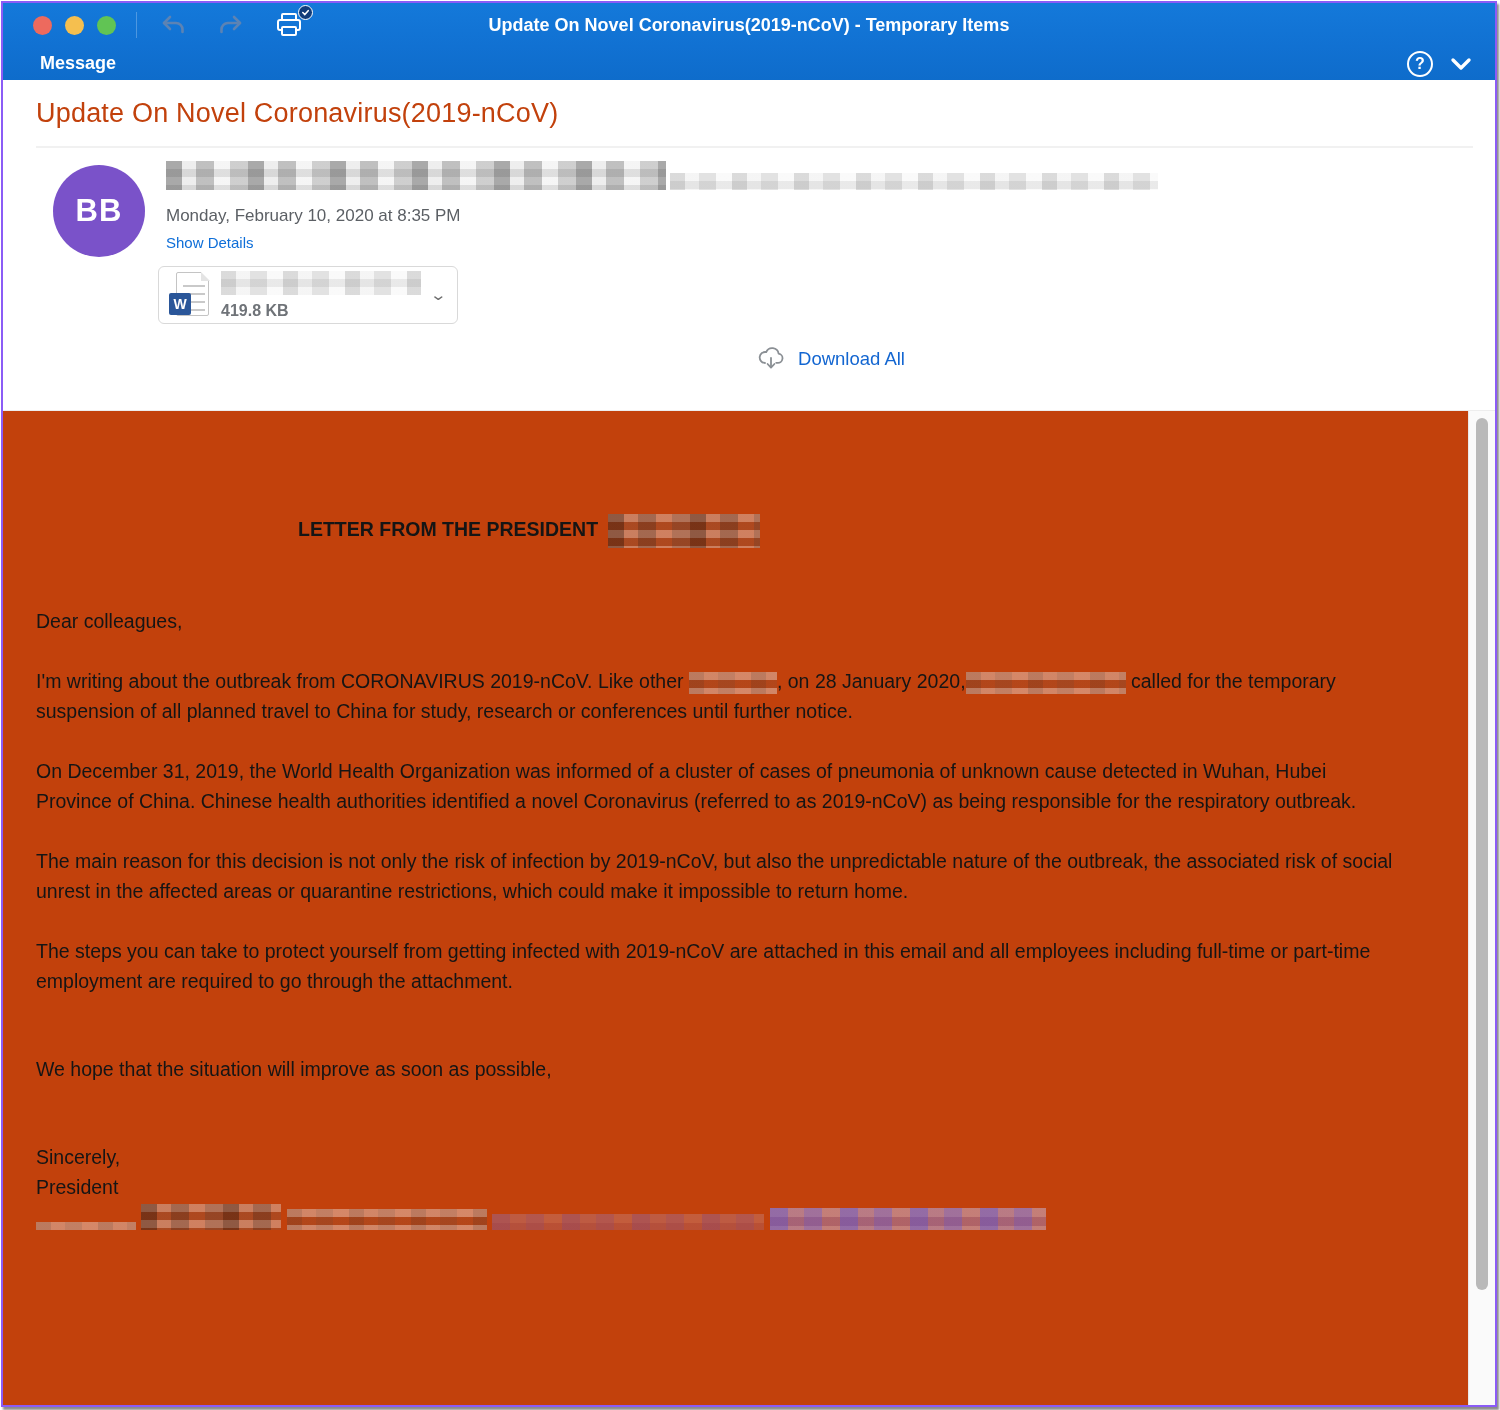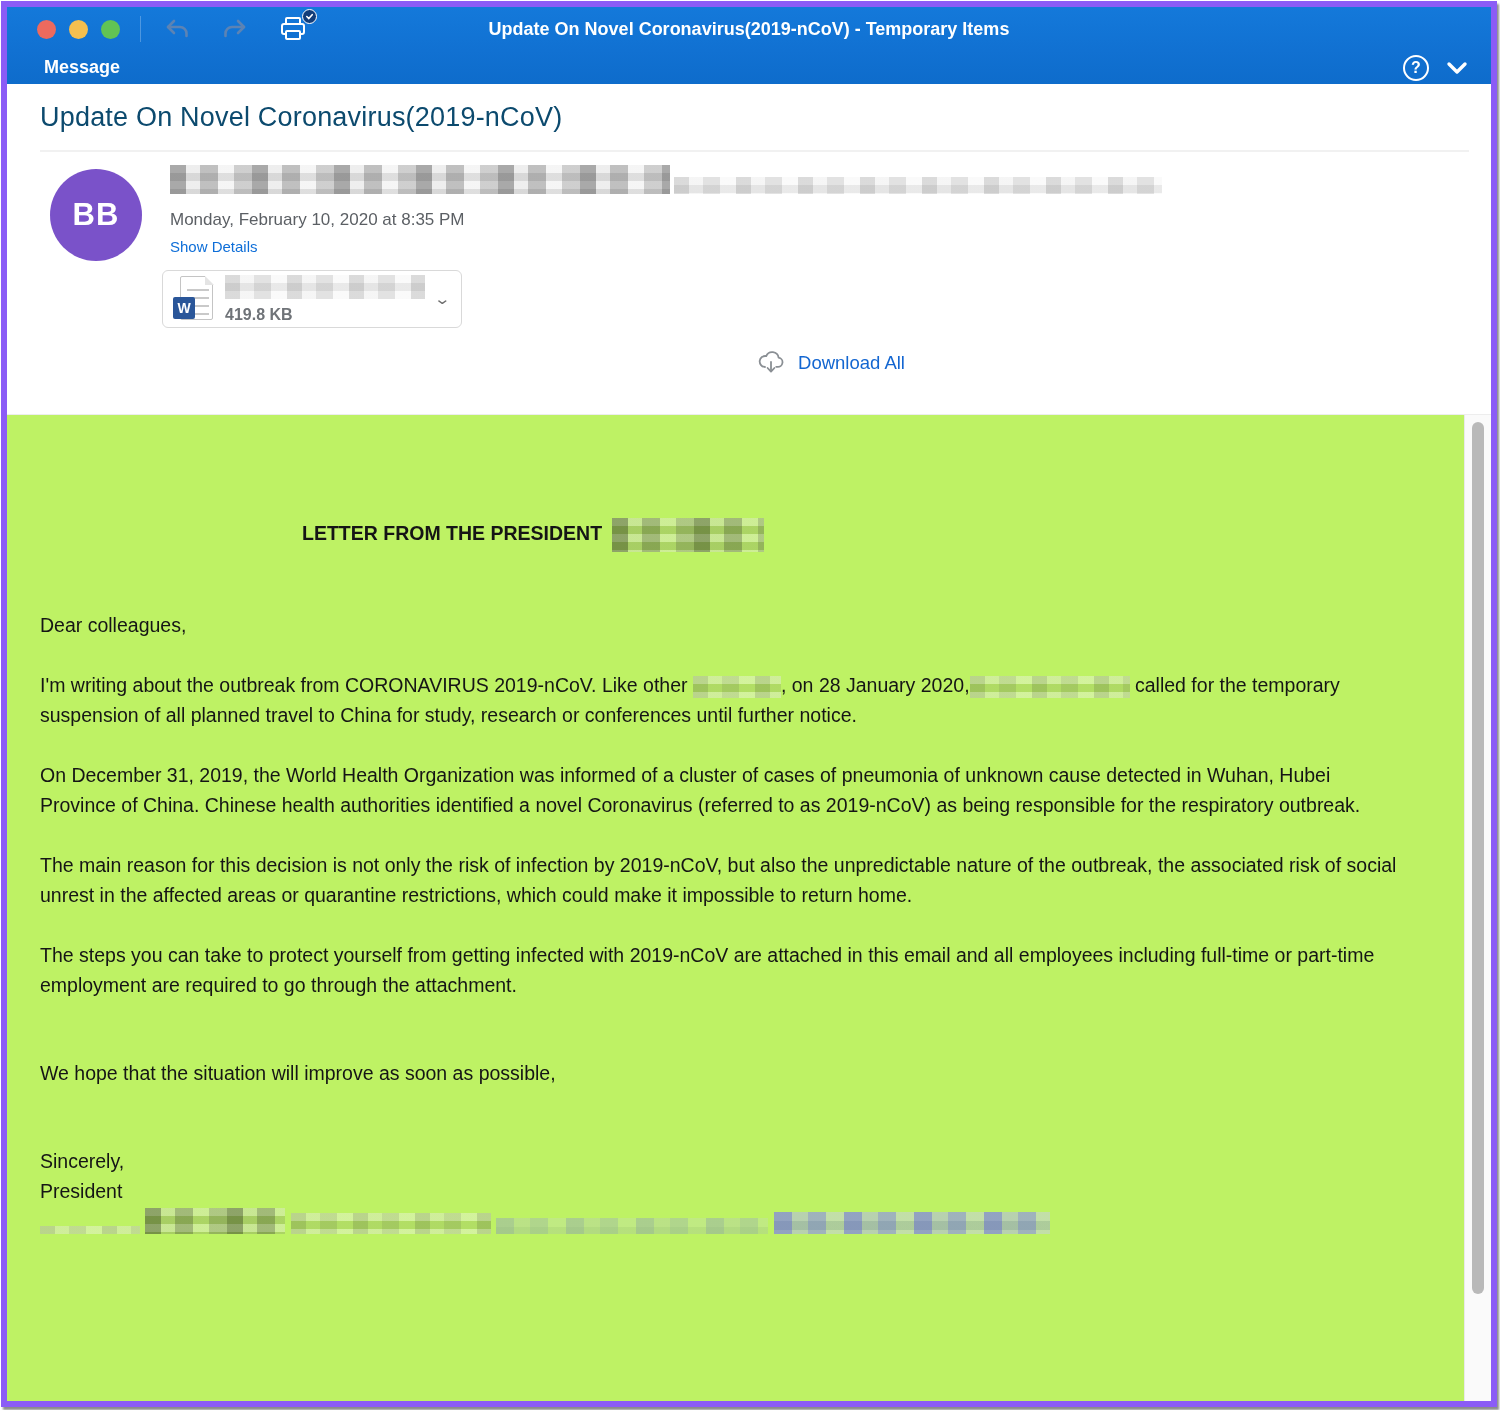--- a/index.html
+++ b/index.html
@@ -1,17 +1,17 @@
 <!DOCTYPE html>
 <html><head>
 <meta charset="utf-8">
 <style>
   * { margin:0; padding:0; box-sizing:border-box; }
   html,body { width:1500px; height:1410px; background:#fff; font-family:"Liberation Sans", sans-serif; }
-  .frame { width:1496px; height:1406px; margin:1px; border:6px solid #8b5cf6; box-shadow:2px 3px 2px rgba(0,0,0,.45); background:#fff; overflow:hidden; position:relative; }
+  .frame { width:1496px; height:1406px; margin:1px; border:2px solid #8b5cf6; box-shadow:2px 3px 2px rgba(0,0,0,.45); background:#fff; overflow:hidden; position:relative; }
 
   
   .titlebar { height:44px; background:linear-gradient(180deg,#1479da 0%, #1171d2 100%); display:flex; align-items:center; position:relative; }
   .traffic { display:flex; gap:13px; margin-left:30px; align-items:center; }
   .tl { width:19px; height:19px; border-radius:50%; }
   .tl.red { background:#ed6a5e; } .tl.yellow { background:#f5bf4f; } .tl.green { background:#61c454; }
   .tb-sep { width:1px; height:26px; background:rgba(255,255,255,.25); margin:0 18px 0 20px; }
   .tb-icons { display:flex; gap:22px; align-items:center; }
   .tb-btn { width:36px; height:30px; display:flex; align-items:center; justify-content:center; cursor:default; }
   .tb-title { position:absolute; left:0; right:0; text-align:center; color:#fff; font-weight:bold; font-size:18px; pointer-events:none; }
@@ -20,24 +20,24 @@
   .badge svg { width:9px; height:9px; }
 
   
   .ribbon { height:33px; background:linear-gradient(180deg,#1171d2,#0e6ccb); display:flex; align-items:center; justify-content:space-between; padding:0 22px 0 37px; }
   .tab-label { color:#fff; font-weight:bold; font-size:18px; }
   .ribbon-right { display:flex; align-items:center; gap:16px; }
   .help-circle { width:26px; height:26px; border:2px solid #fff; border-radius:50%; color:#fff; font-size:16px; font-weight:bold; display:flex; align-items:center; justify-content:center; }
 
   
   .mail-header { height:331px; background:#fff; padding:18px 0 0 33px; border-bottom:1px solid #ededed; position:relative; }
-  .subject { font-size:27px; color:#0c4a6e; font-weight:normal; letter-spacing:.2px; }
+  .subject { font-size:27px; color:#c2410c; font-weight:normal; letter-spacing:.2px; }
   .subject-divider { height:2px; background:#f1f1f1; margin:17px 22px 0 0; }
   .sender-row { position:relative; padding-left:130px; margin-top:13px; }
-  .avatar { position:absolute; left:10px; top:4px; width:92px; height:92px; border-radius:50%; background:#7a52c9; color:#fff; display:flex; align-items:center; justify-content:center; font-size:31px; font-weight:bold; letter-spacing:1px; }
+  .avatar { position:absolute; left:17px; top:4px; width:92px; height:92px; border-radius:50%; background:#7a52c9; color:#fff; display:flex; align-items:center; justify-content:center; font-size:31px; font-weight:bold; letter-spacing:1px; }
   .redact { display:inline-block; }
   .px { background-image:
       repeating-linear-gradient(90deg, rgba(40,40,40,.40) 0 16px, rgba(150,150,150,.16) 16px 30px, rgba(70,70,70,.34) 30px 48px, rgba(175,175,175,.12) 48px 64px, rgba(95,95,95,.30) 64px 82px),
       repeating-linear-gradient(180deg, rgba(255,255,255,.30) 0 8px, rgba(0,0,0,.10) 8px 16px); }
   .px-light { background-image:
       repeating-linear-gradient(90deg, rgba(90,90,90,.22) 0 15px, rgba(160,160,160,.10) 15px 29px, rgba(110,110,110,.20) 29px 46px, rgba(190,190,190,.08) 46px 62px),
       repeating-linear-gradient(180deg, rgba(255,255,255,.35) 0 8px, rgba(0,0,0,.07) 8px 16px); }
   .px-purple { background-image:
       repeating-linear-gradient(90deg, rgba(108,108,232,.60) 0 18px, rgba(150,150,242,.38) 18px 34px, rgba(118,118,238,.52) 34px 52px, rgba(172,172,246,.30) 52px 70px),
       repeating-linear-gradient(180deg, rgba(255,255,255,.22) 0 9px, rgba(80,80,205,.15) 9px 18px); }
@@ -56,21 +56,21 @@
   .attach-name { width:200px; height:24px; }
   .attach-size { font-size:16px; color:#6f7378; margin-top:3px; }
   .attach-chevron { color:#6d6d6d; font-size:15px; margin-left:4px; transform:scaleX(1.4); }
 
   .attach-actions { display:flex; align-items:center; margin:22px 0 0 130px; gap:62px;flex-direction:column; }
   .action-link { display:flex; align-items:center; gap:12px; cursor:pointer; }
   .action-link .txt { color:#1366d1; font-size:18.5px; }
   .action-link svg { display:block; }
 
   
-  .mail-body { position:relative; height:996px; background:#bef264; }
+  .mail-body { position:relative; height:996px; background:#c2410c; }
   .body-inner { padding:103px 90px 0 33px; font-size:19.5px; line-height:30px; color:#151515; }
   .letter-head { margin-left:262px; margin-bottom:58px; font-weight:bold; }
   .letter-head .redact { width:152px; height:34px; vertical-align:middle; margin-left:10px; }
   .para { margin-bottom:30px; }
   .inline-redact { height:22px; vertical-align:middle; }
   .gap-extra { margin-top:58px; }
   .sig-block { margin-top:0; }
   .sig-r0 { width:100px; height:8px; }
   .sig-r1 { width:140px; height:26px; margin-top:2px; }
   .sig-r2 { width:200px; height:21px; margin-top:1px; }

